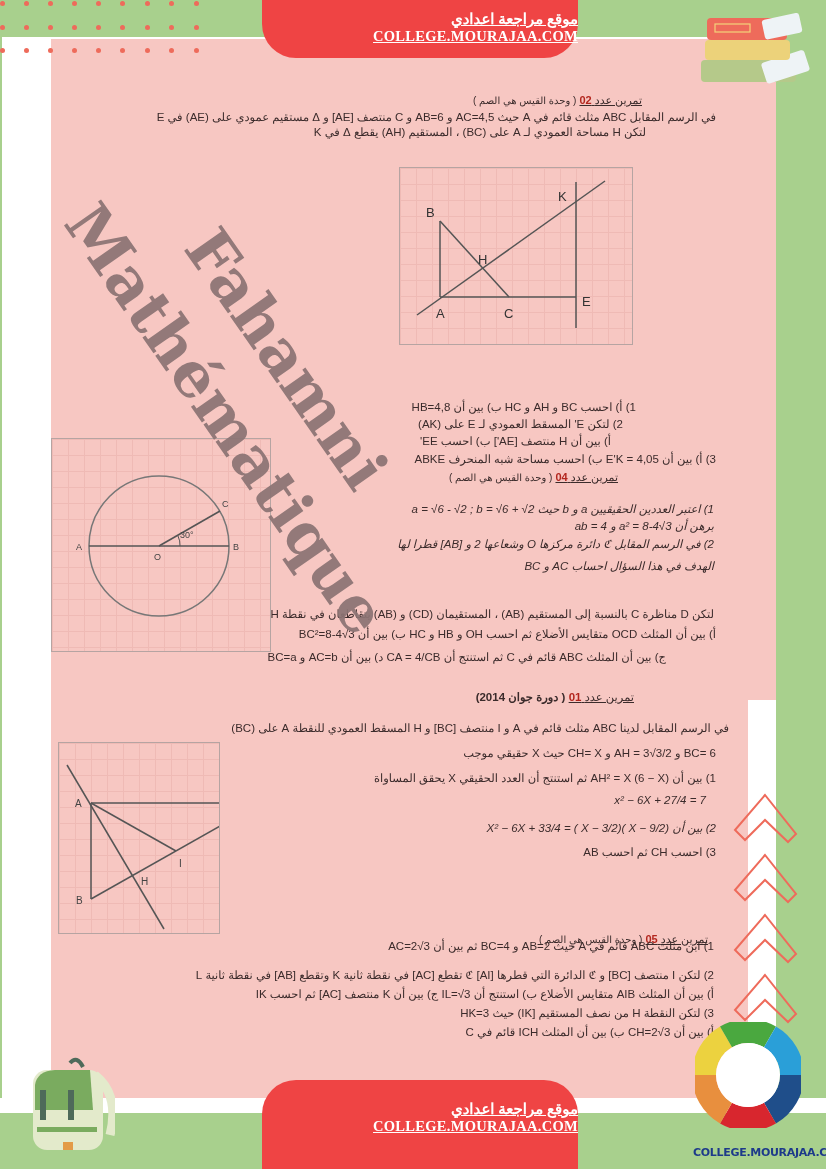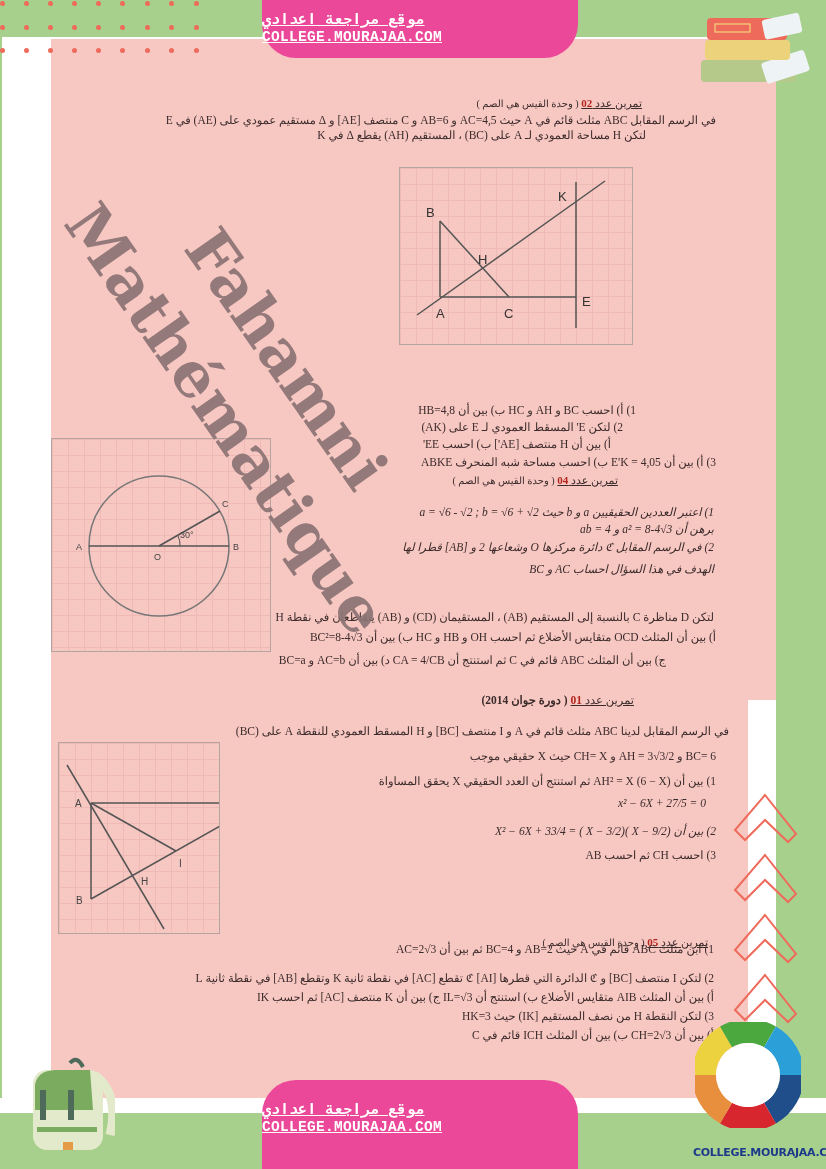--- a/index.html
+++ b/index.html
@@ -6,28 +6,28 @@
   body { width:826px; height:1169px; position:relative; overflow:hidden; background:#a8d08d; font-family:"DejaVu Serif", serif; }
   .white-frame { position:absolute; left:2px; top:37px; width:778px; height:1080px; background:#ffffff; }
   .page { position:absolute; left:51px; top:39px; width:725px; height:1074px; background:#f7c7c2; }
   .green-strip-left { position:absolute; left:0; top:0; width:51px; height:1169px; background:#a8d08d; }
   .green-strip-right { position:absolute; left:776px; top:0; width:50px; height:1169px; background:#a8d08d; }
   .white-strip-right { position:absolute; left:748px; top:700px; width:28px; height:417px; background:#fff; }
   .green-bottom { position:absolute; left:0; top:1113px; width:826px; height:56px; background:#a8d08d; }
   .white-bottom { position:absolute; left:0; top:1098px; width:826px; height:15px; background:#fff; }
   .dots { position:absolute; left:0; top:0; width:220px; height:60px; }
   .dot { position:absolute; width:5px; height:5px; border-radius:50%; background:#ee6b5b; }
-  .banner { position:absolute; background:#ec4899; color:#fff; text-align:left; font-family:Liberation Mono, monospace; }
+  .banner { position:absolute; background:#ef4444; color:#fff; text-align:right; font-family:Liberation Serif, serif; }
   .banner-top { left:262px; top:0; width:316px; height:58px; border-radius:0 0 34px 34px; }
   .banner-bottom { left:262px; top:1080px; width:316px; height:89px; border-radius:34px 34px 0 0; }
   .banner .ar { font-size:15px; font-weight:bold; text-decoration:underline; direction:rtl; display:block; }
   .banner .en { font-size:14.5px; font-weight:bold; text-decoration:underline; display:block; letter-spacing:0.3px; }
   .banner-top .ar { margin-top:10px; }
   .banner-bottom .ar { margin-top:20px; }
-  .txt { position:absolute; direction:rtl; text-align:left; font-size:11.5px; color:#3b2b2b; line-height:23px; white-space:nowrap; font-family:Liberation Serif, serif; }
+  .txt { position:absolute; direction:rtl; text-align:left; font-size:11.5px; color:#3b2b2b; line-height:16px; white-space:nowrap; font-family:Liberation Sans, sans-serif; }
   .title { color:#3b2b2b; text-decoration:underline; }
   .title b { color:#b3261e; }
   .fig { position:absolute; border:1.5px solid #b6a4a2; background-color:#f7c7c2;
     background-image: linear-gradient(#efbab5 1px, transparent 1px), linear-gradient(90deg, #efbab5 1px, transparent 1px);
     background-size: 16px 16px; }
   .watermark { position:absolute; font-family:"DejaVu Serif", serif; font-weight:bold; color:#8c7474; opacity:0.93; transform-origin:left top; white-space:nowrap; }
   .chev { position:absolute; }
   .icon-books, .icon-bag, .icon-logo { position:absolute; }
   .logo-text { position:absolute; left:693px; top:1146px; font-family:"DejaVu Sans", sans-serif; font-weight:bold; font-size:11px; color:#1d3a8a; letter-spacing:-0.3px; }
 </style>
@@ -147,21 +147,21 @@
 <div class="txt" style="right:110px;top:626px">أ) بين أن المثلث OCD متقايس الأضلاع ثم احسب OH و HB و HC ب) بين أن BC²=8-4√3</div>
 <div class="txt" style="right:160px;top:649px">ج) بين أن المثلث ABC قائم في C ثم استنتج أن CA = 4/CB د) بين أن AC=b و BC=a</div>
 
 <div class="txt" style="right:192px;top:689px;font-size:11.5px">
   <span class="title"><span>تمرين عدد</span> <b>01</b></span>
   <span style="font-weight:bold">( دورة جوان 2014)</span>
 </div>
 <div class="txt" style="right:97px;top:720px">في الرسم المقابل لدينا ABC مثلث قائم في A و I منتصف [BC] و H المسقط العمودي للنقطة A على (BC)</div>
 <div class="txt" style="right:110px;top:745px">BC= 6 و AH = 3√3/2 و CH= X حيث X حقيقي موجب</div>
 <div class="txt" style="right:110px;top:770px">1) بين أن AH² = X (6 − X) ثم استنتج أن العدد الحقيقي X يحقق المساواة</div>
-<div class="txt" style="right:120px;top:792px;font-style:italic">x² − 6X + 27/5 = 0</div>
+<div class="txt" style="right:120px;top:792px;font-style:italic">x² − 6X + 27/4 = 7</div>
 <div class="txt" style="right:110px;top:820px;font-style:italic">2) بين أن X² − 6X + 33/4 = ( X − 3/2)( X − 9/2)</div>
 <div class="txt" style="right:110px;top:844px">3) احسب CH ثم احسب AB</div>
 
 <div class="fig" style="left:58px;top:742px;width:160px;height:190px">
   <svg width="160" height="190" viewBox="0 0 160 190">
     <g stroke="#555" stroke-width="1.5" fill="none">
       <line x1="32" y1="60" x2="202" y2="60"></line>
       <line x1="32" y1="60" x2="32" y2="156"></line>
       <line x1="32" y1="156" x2="202" y2="60"></line>
       <line x1="32" y1="60" x2="117" y2="108"></line>

